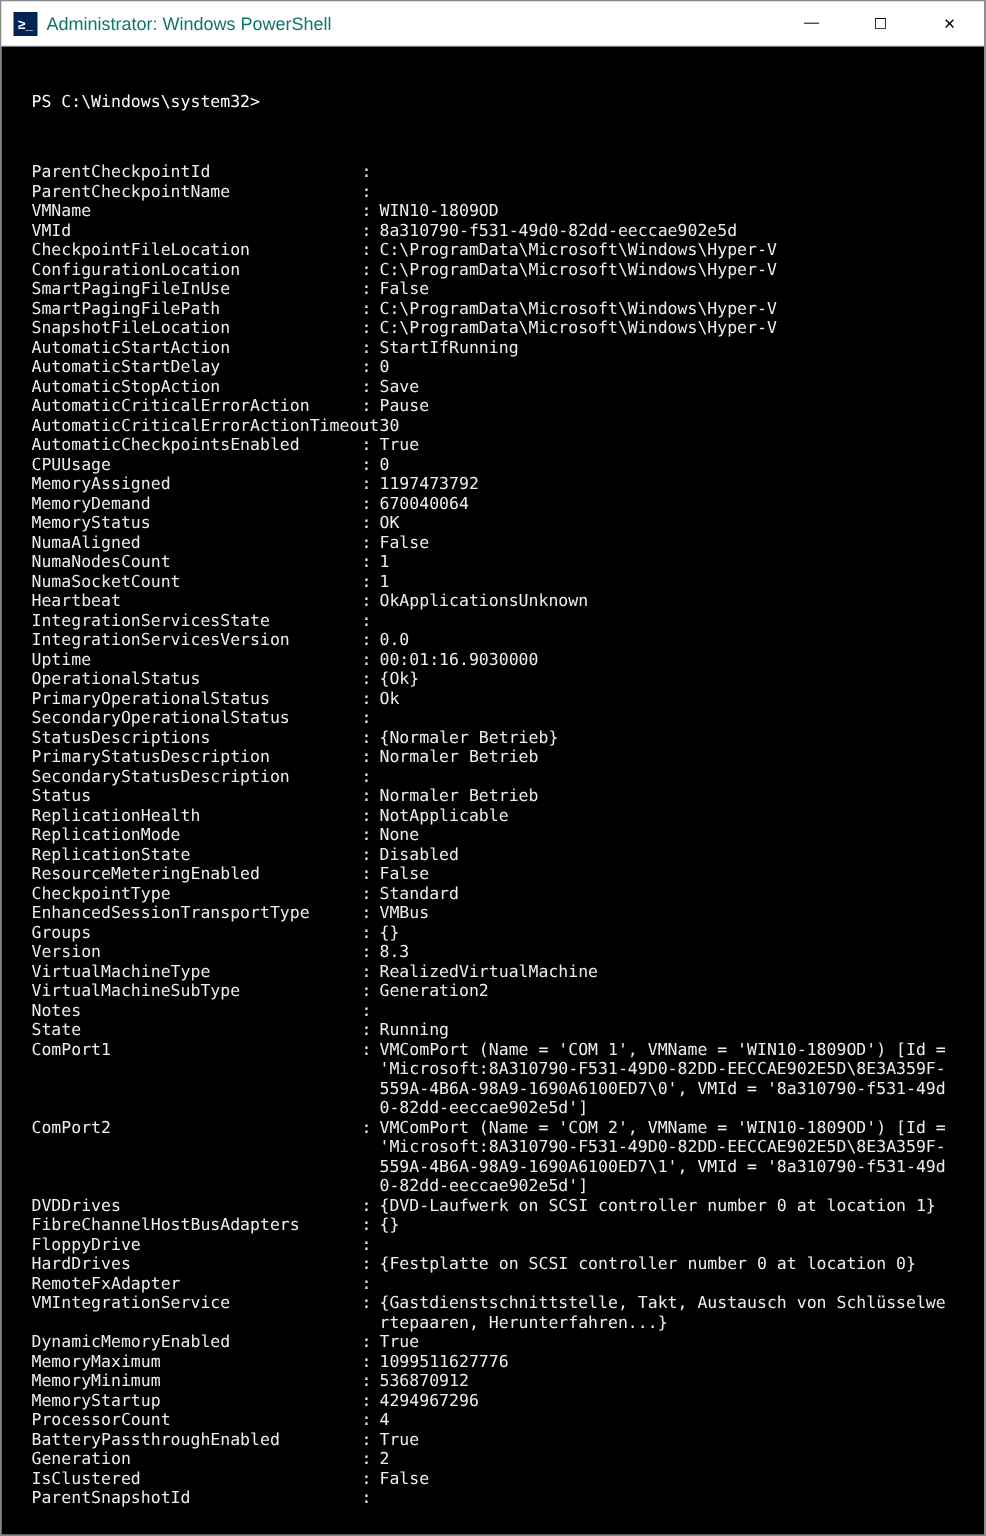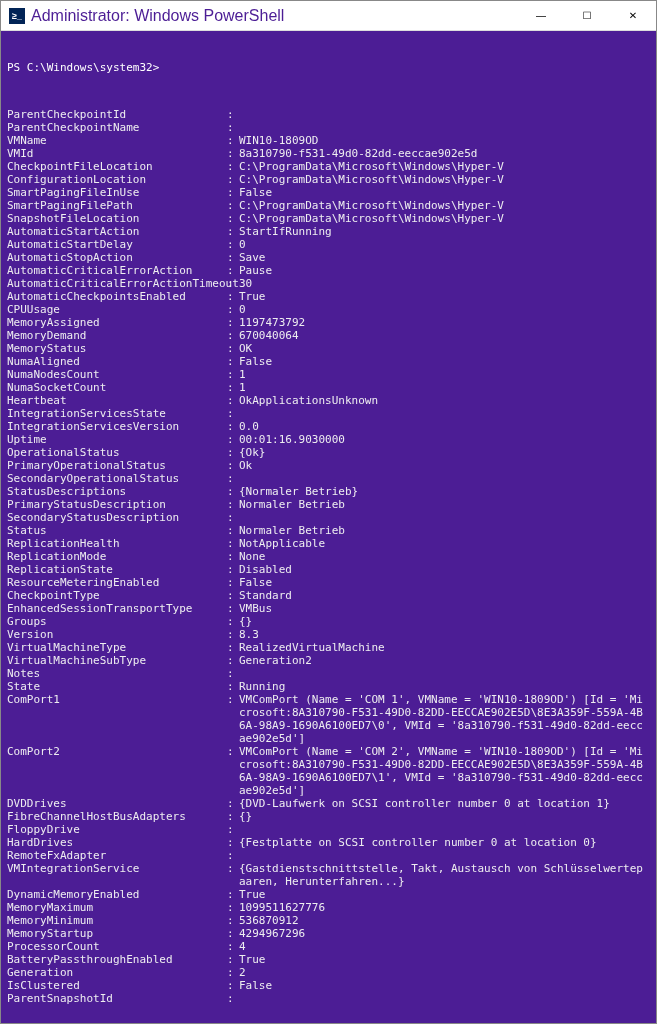--- a/index.html
+++ b/index.html
@@ -32,45 +32,45 @@
     margin-right: 6px;
     background: #012456;
     display: flex;
     align-items: center;
     justify-content: center;
     color: #fff;
     font-size: 9px;
     font-weight: bold;
   }
   .titlebar-text {
-    font-size: 16px;
-    color: #4c1d95;
+    font-size: 12px;
+    color: #0f766e;
     flex: 1;
   }
   .titlebar-controls {
     display: flex;
   }
   .tb-btn {
     width: 46px;
     height: 29px;
     display: flex;
     align-items: center;
     justify-content: center;
     font-size: 10px;
     color: #000;
     cursor: pointer;
   }
   .console {
     flex: 1;
-    background: #4c1d95;
+    background: #000000;
     color: #eeedf0;
     font-family: Consolas, 'Lucida Console', monospace;
     font-size: 11px;
     line-height: 13px;
-    padding: 4px 6px;
+    padding: 4px 20px;
     overflow: hidden;
     white-space: pre;
   }
   .prompt-line {
     display: flex;
     align-items: center;
     margin-bottom: 8px;
   }
   .prompt-prefix { color: #fff; }
   .cmd-box {

